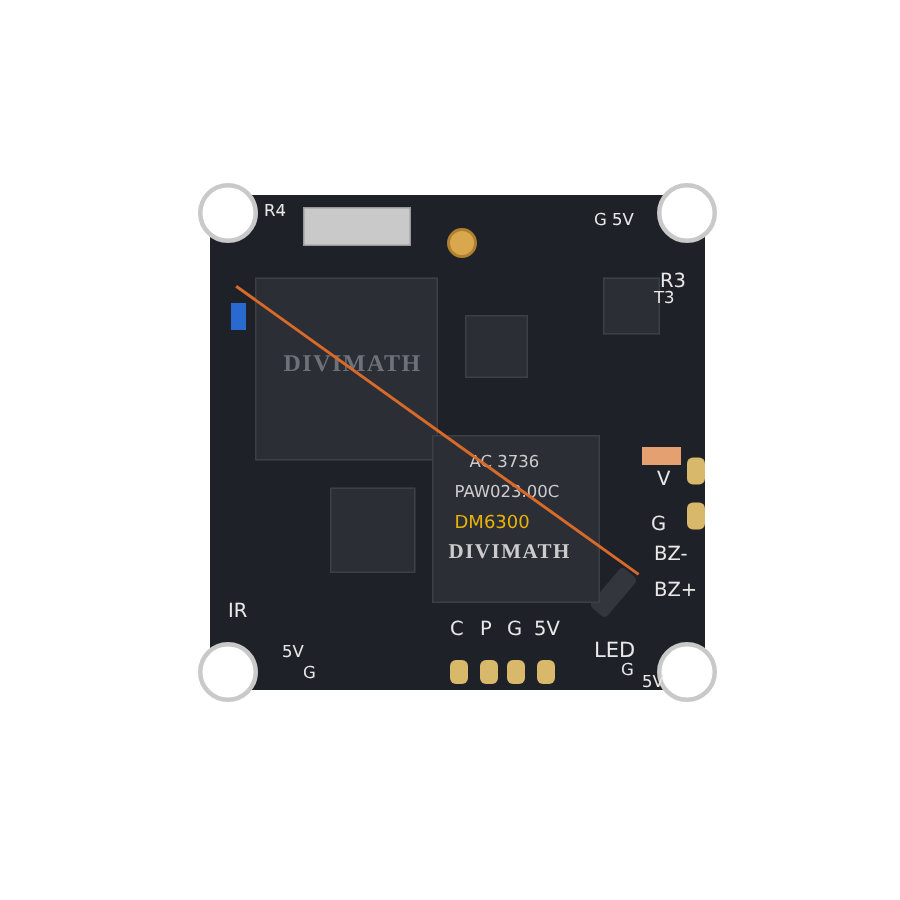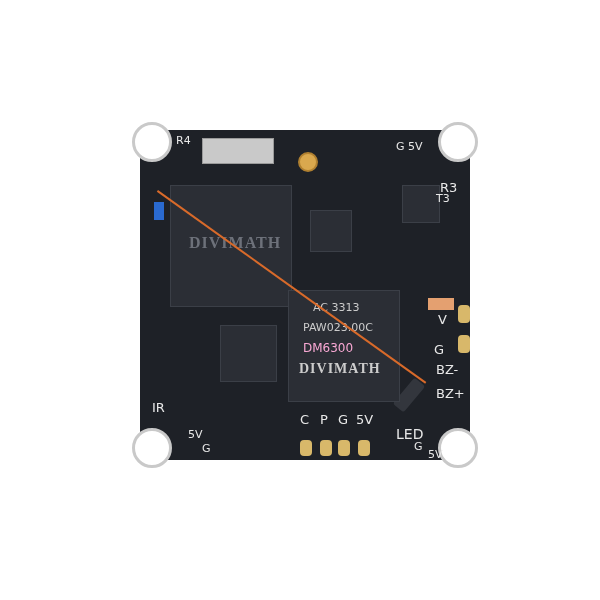--- a/index.html
+++ b/index.html
@@ -30,23 +30,23 @@
   <div class="ufl" style="left:158px;top:22px"></div>
   <div class="blue" style="left:14px;top:72px"></div>
   <div class="orange" style="left:288px;top:168px"></div>
   <div class="led" style="left:262px;top:248px"></div>
 
   <div class="chip" style="left:30px;top:55px;width:120px;height:120px">
     <span class="brand" style="left:18px;top:48px">DIVIMATH</span>
   </div>
   <div class="chip" style="left:148px;top:160px;width:110px;height:110px">
     <span class="brand" style="left:10px;top:70px;font-size:14px;color:#ccc">DIVIMATH</span>
-    <span class="silk" style="left:14px;top:50px;color:#f9a8d4;font-size:12px;font-weight:normal">DM6300</span>
+    <span class="silk" style="left:14px;top:50px;color:#eab308;font-size:12px;font-weight:normal">DM6300</span>
     <span class="silk" style="left:14px;top:30px;color:#ccc;font-size:11px;font-weight:normal">PAW023.00C</span>
-    <span class="silk" style="left:24px;top:10px;color:#ccc;font-size:11px;font-weight:normal">AC 3313</span>
+    <span class="silk" style="left:24px;top:10px;color:#ccc;font-size:11px;font-weight:normal">AC 3736</span>
   </div>
   <div class="chip" style="left:170px;top:80px;width:40px;height:40px"></div>
   <div class="chip" style="left:80px;top:195px;width:55px;height:55px"></div>
   <div class="chip" style="left:262px;top:55px;width:36px;height:36px"></div>
 
   <span class="silk" style="left:160px;top:282px">C</span>
   <span class="silk" style="left:180px;top:282px">P</span>
   <span class="silk" style="left:198px;top:282px">G</span>
   <span class="silk" style="left:216px;top:282px">5V</span>
   <span class="silk" style="left:296px;top:232px">BZ-</span>

